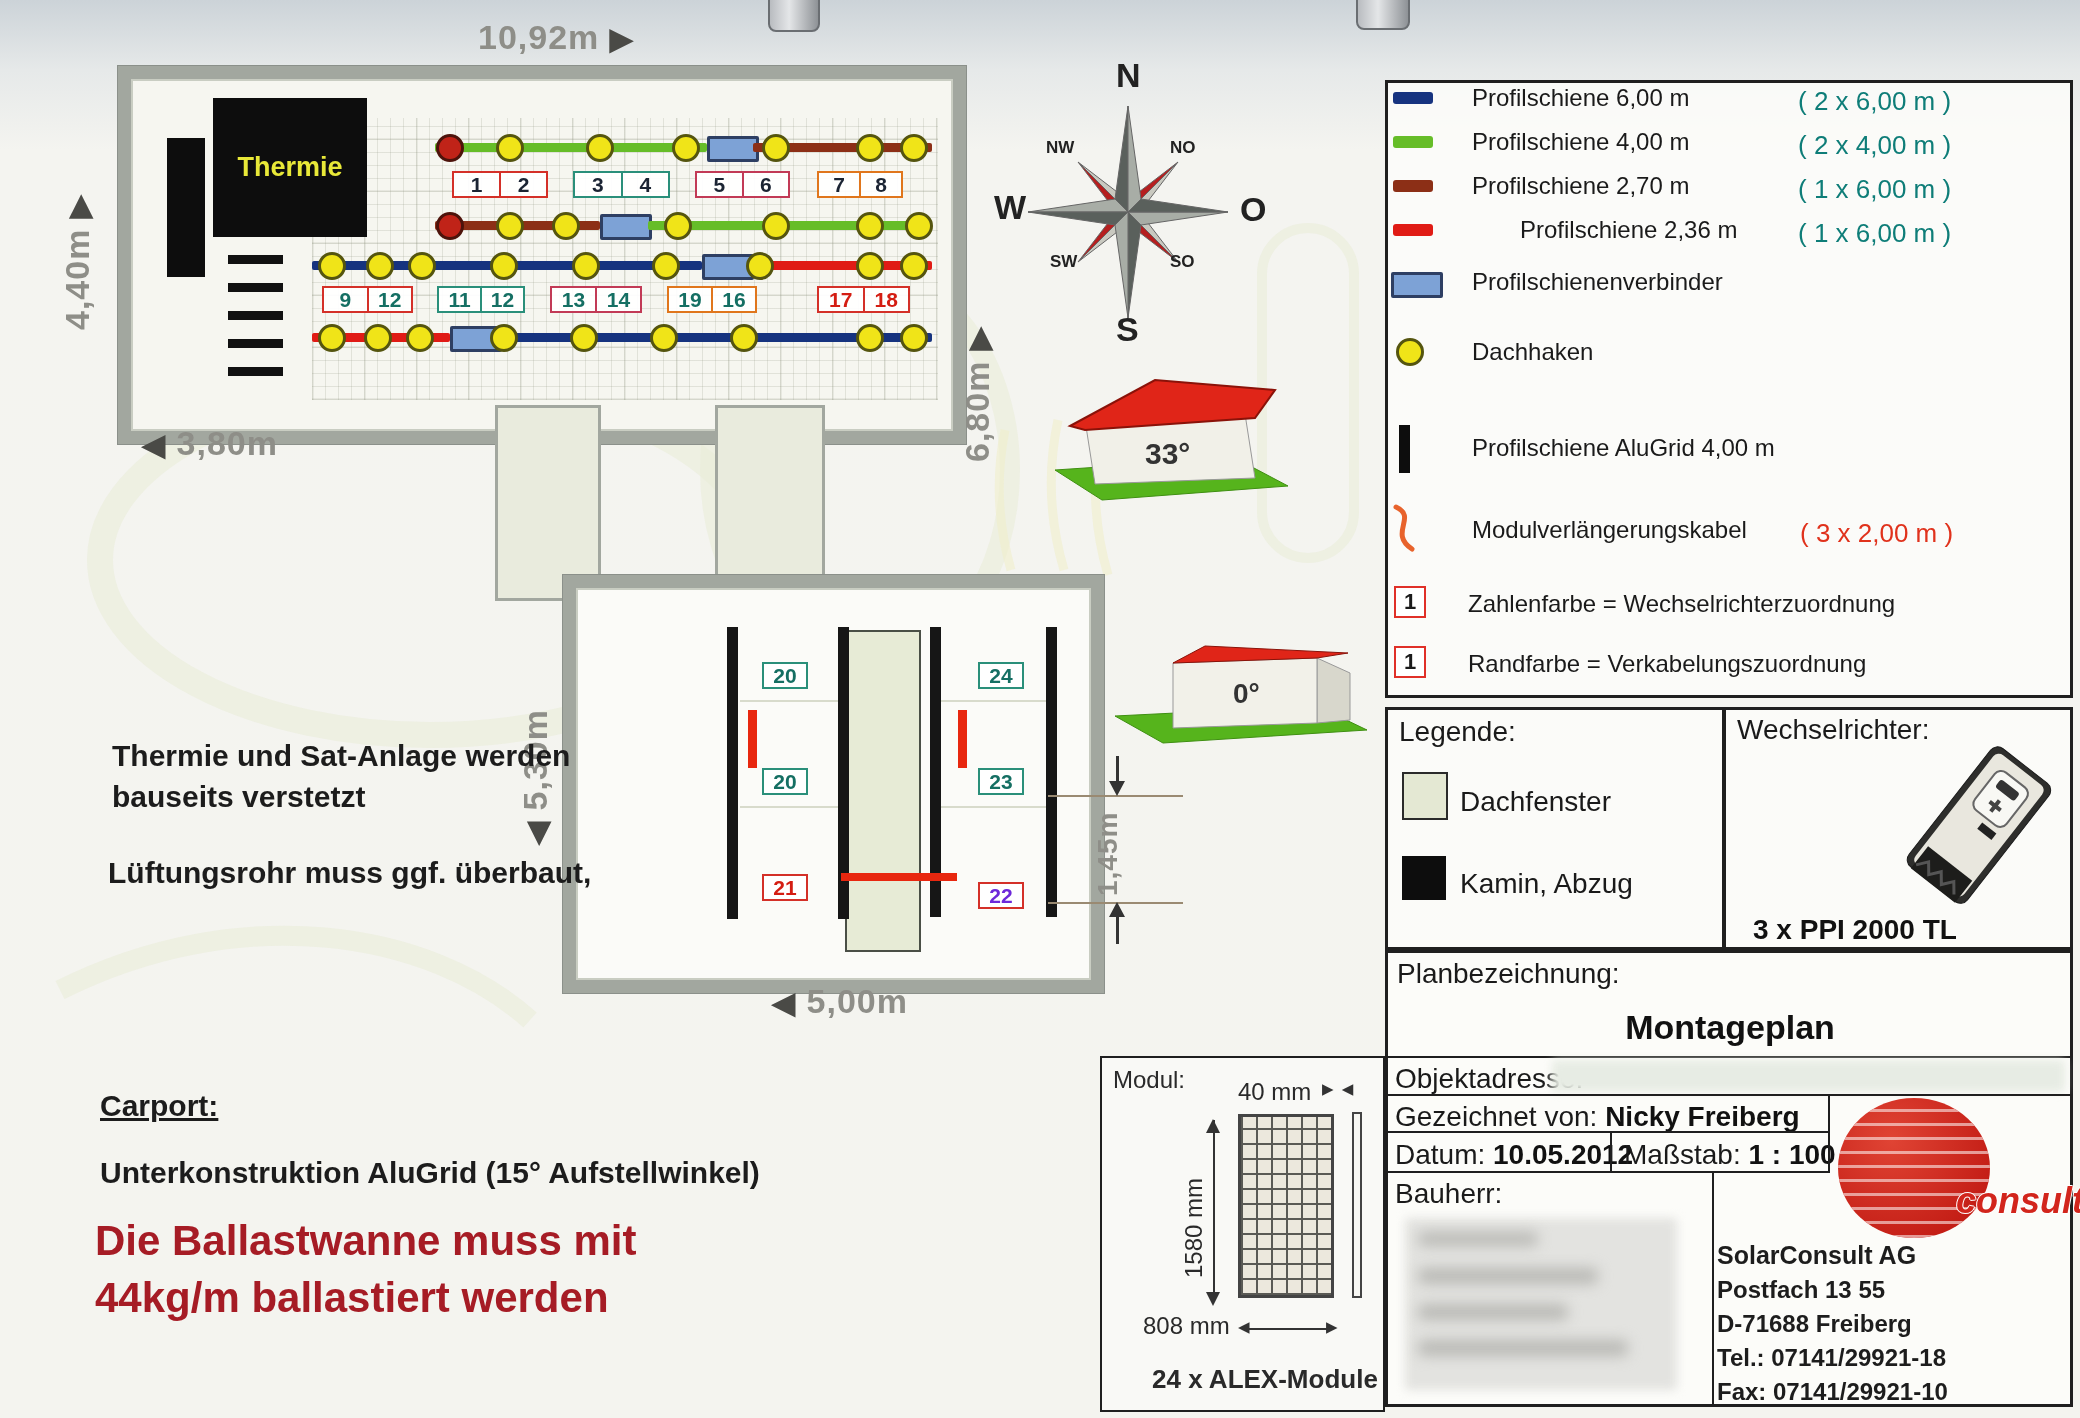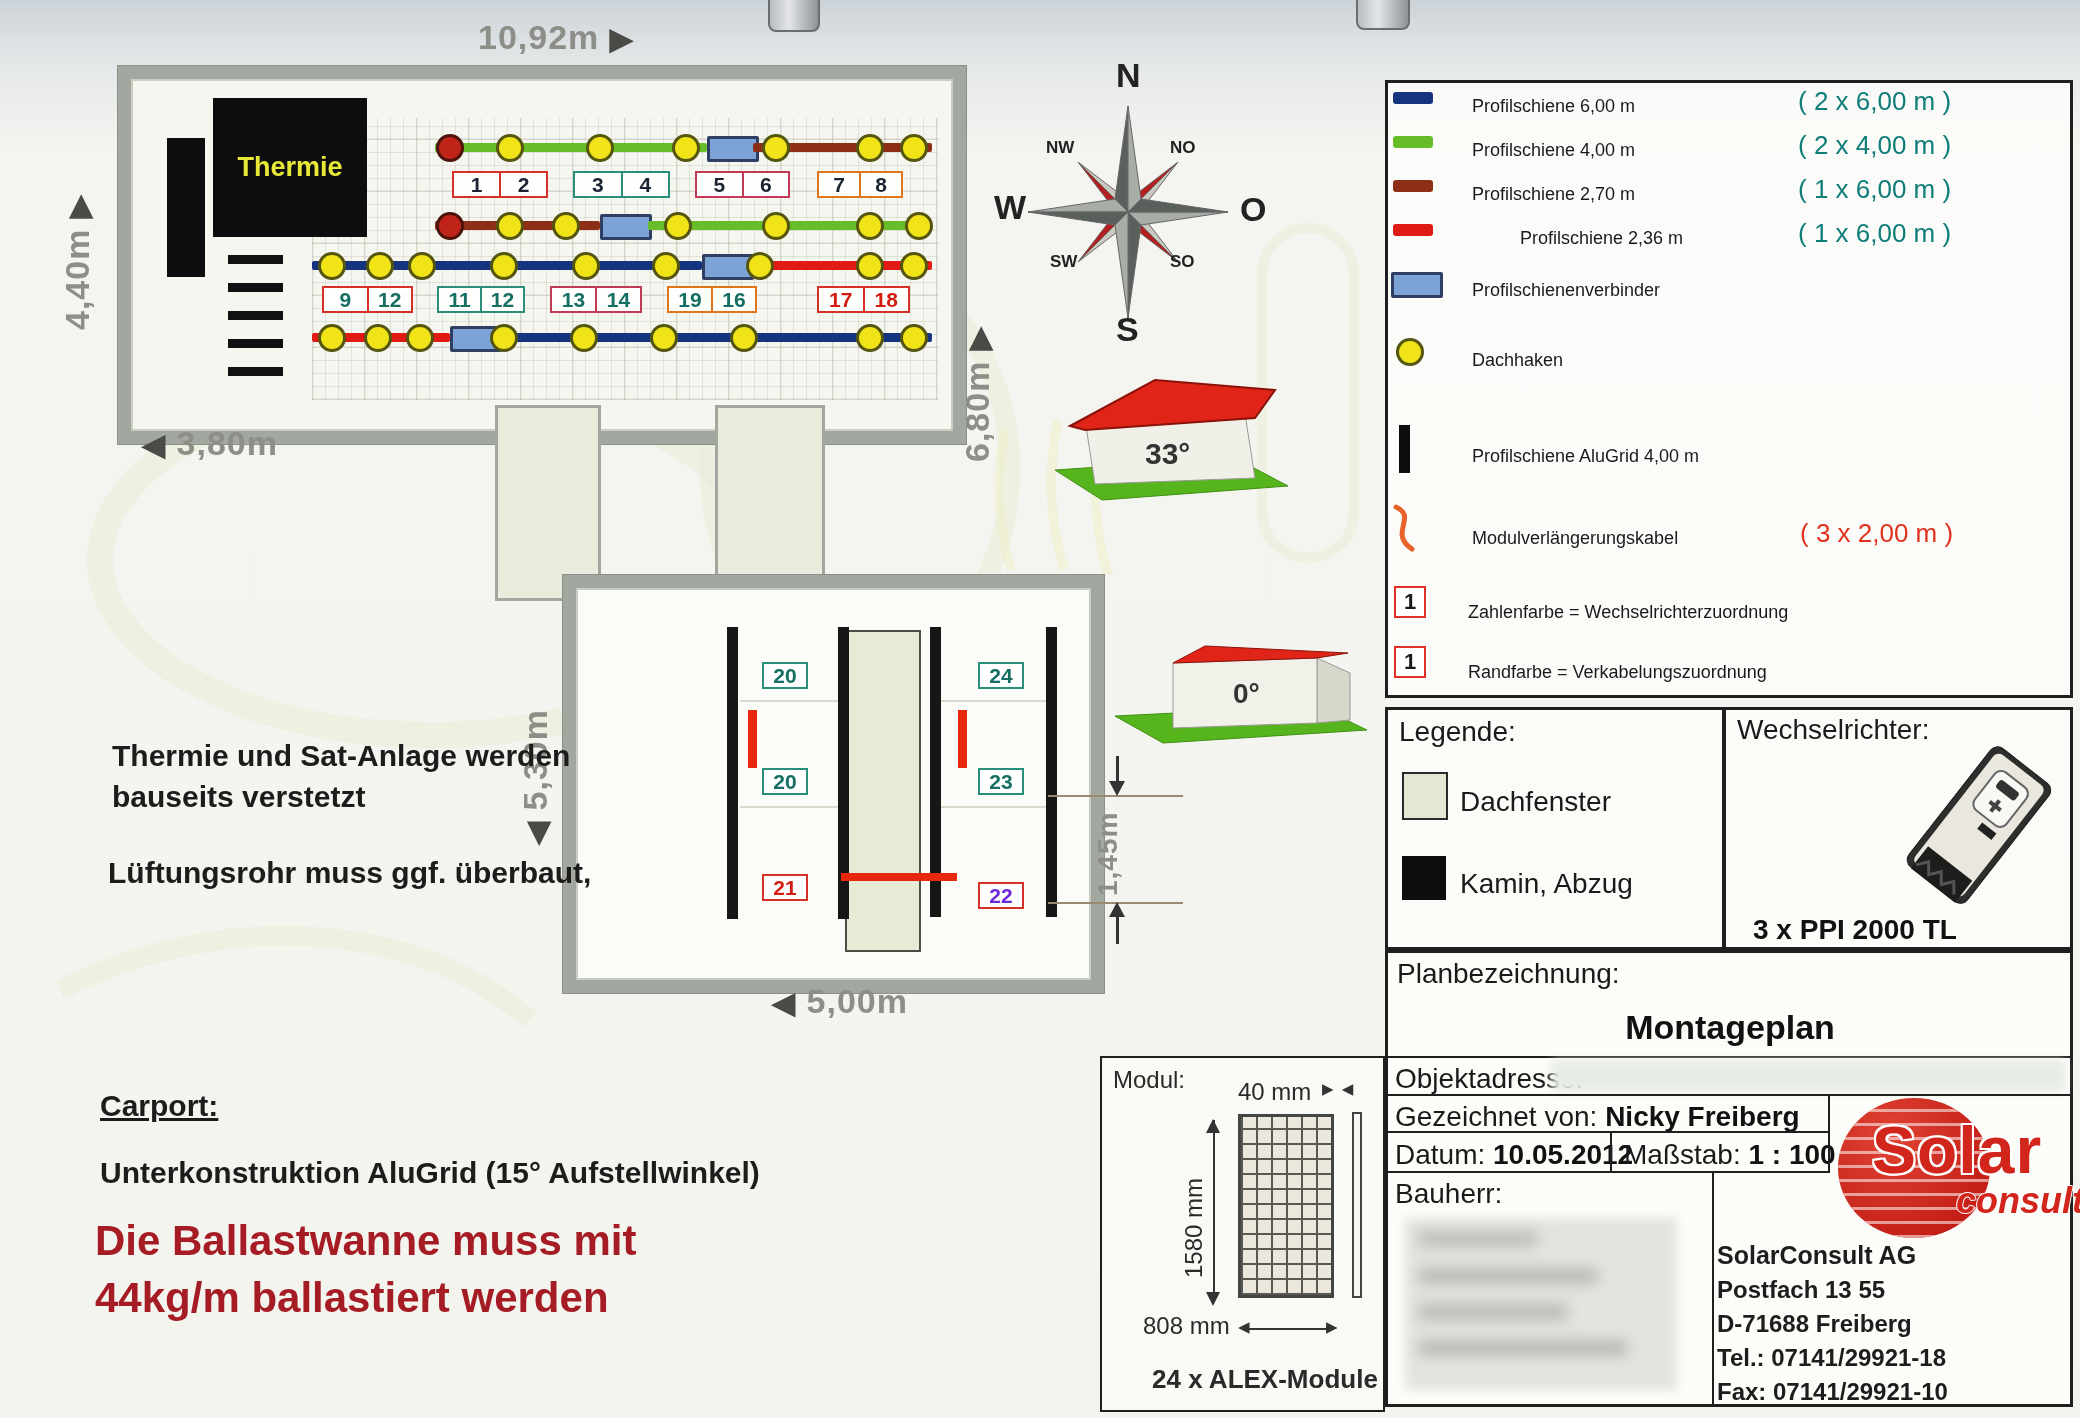--- a/index.html
+++ b/index.html
@@ -36,21 +36,21 @@
   .tickline{position:absolute;height:2px;background:#9a8a72;}
   .stem{position:absolute;width:3px;background:#333;}
   .tri-d{position:absolute;width:0;height:0;border:8px solid transparent;border-top:15px solid #333;}
   .tri-u{position:absolute;width:0;height:0;border:8px solid transparent;border-bottom:15px solid #333;}
   
   .note{position:absolute;font-size:30px;font-weight:bold;color:#1c1c1c;line-height:41px;white-space:nowrap;}
   .note.red{color:#cc2020;}
   .ballast{position:absolute;font-size:42px;font-weight:bold;color:#a61c25;line-height:57px;white-space:nowrap;}
   
   .box{position:absolute;border:3px solid #1f1f1f;background:rgba(252,252,250,.82);box-sizing:border-box;}
-  .ltext{position:absolute;font-size:18px;color:#1a1a1a;white-space:nowrap;margin-top:12px;}
+  .ltext{position:absolute;font-size:24px;color:#1a1a1a;white-space:nowrap;}
   .lcount{position:absolute;font-size:26px;color:#0e7d78;white-space:nowrap;}
   .lcount.red{color:#e0321c;}
   .swatch{position:absolute;height:12px;width:40px;border-radius:3px;}
   .numlegend{position:absolute;width:32px;height:32px;border:2px solid #e03028;box-sizing:border-box;text-align:center;font-weight:bold;font-size:22px;line-height:28px;color:#1b1b1b;background:#fff;}
   .tlabel{position:absolute;font-size:28px;color:#1a1a1a;white-space:nowrap;}
   .tvalue{font-weight:bold;color:#111;}
   .hline{position:absolute;height:2px;background:#1f1f1f;}
   .vline{position:absolute;width:2px;background:#1f1f1f;}
   .blurbar{position:absolute;background:#e7ece4;filter:blur(4px);border-radius:4px;}
   .smudge{position:absolute;background:#b9b9b5;filter:blur(7px);border-radius:6px;}
@@ -338,21 +338,20 @@
   <div class="tlabel" style="left:1395px;top:1178px">Bauherr:</div>
   <div class="blurbar" style="left:1405px;top:1218px;width:272px;height:172px;background:#e3e3e0;filter:blur(5px)"></div>
   <div class="smudge" style="left:1418px;top:1232px;width:120px;height:14px"></div>
   <div class="smudge" style="left:1418px;top:1268px;width:180px;height:16px"></div>
   <div class="smudge" style="left:1418px;top:1304px;width:150px;height:16px"></div>
   <div class="smudge" style="left:1418px;top:1340px;width:210px;height:16px"></div>
 
   <div class="logoball" style="left:1838px;top:1098px">
       <div class="stripes"></div>
     </div>
-  <div class="solarword" style="left:1872px;top:1112px">Solar</div>
   <div class="consultword" style="left:1956px;top:1180px"><span>consult</span></div>
   <div class="company" style="left:1717px;top:1238px;font-size:25px">SolarConsult AG</div>
   <div class="company" style="left:1717px;top:1272px">Postfach 13 55</div>
   <div class="company" style="left:1717px;top:1306px">D-71688 Freiberg</div>
   <div class="company" style="left:1717px;top:1340px">Tel.: 07141/29921-18</div>
   <div class="company" style="left:1717px;top:1374px">Fax: 07141/29921-10</div>
 
   <div class="box" style="left:1100px;top:1056px;width:285px;height:356px;border-width:2px;background:rgba(252,252,250,.6)"></div>
   <div class="mtext" style="left:1113px;top:1066px">Modul:</div>
   <div class="mtext" style="left:1238px;top:1078px">40 mm</div>

